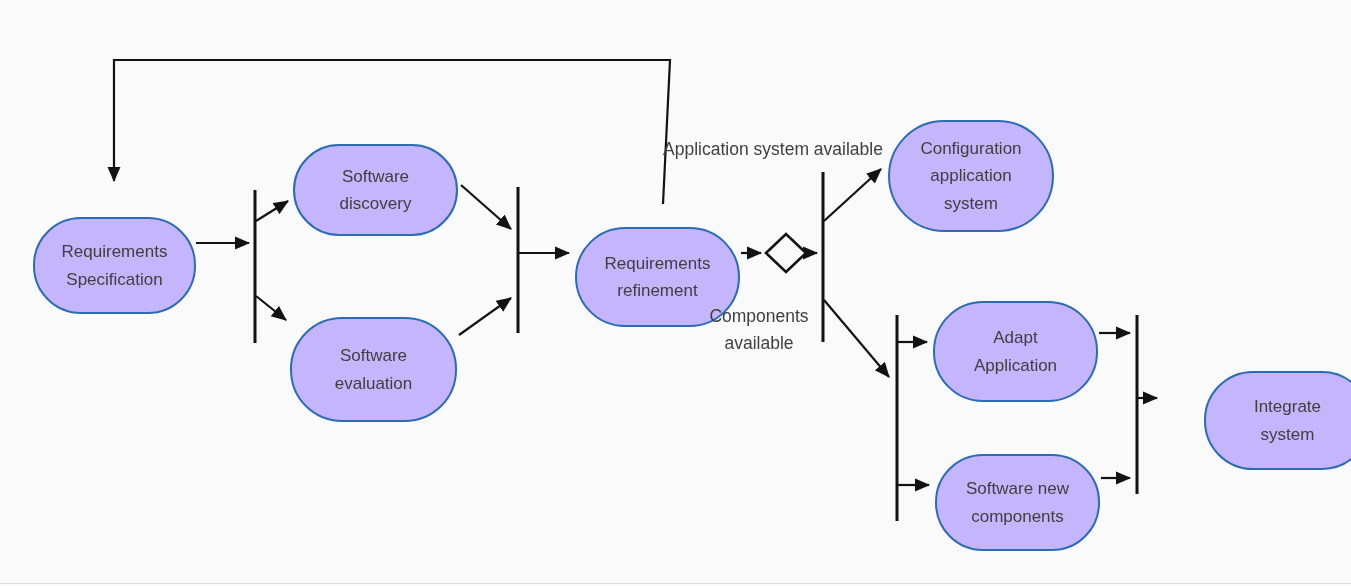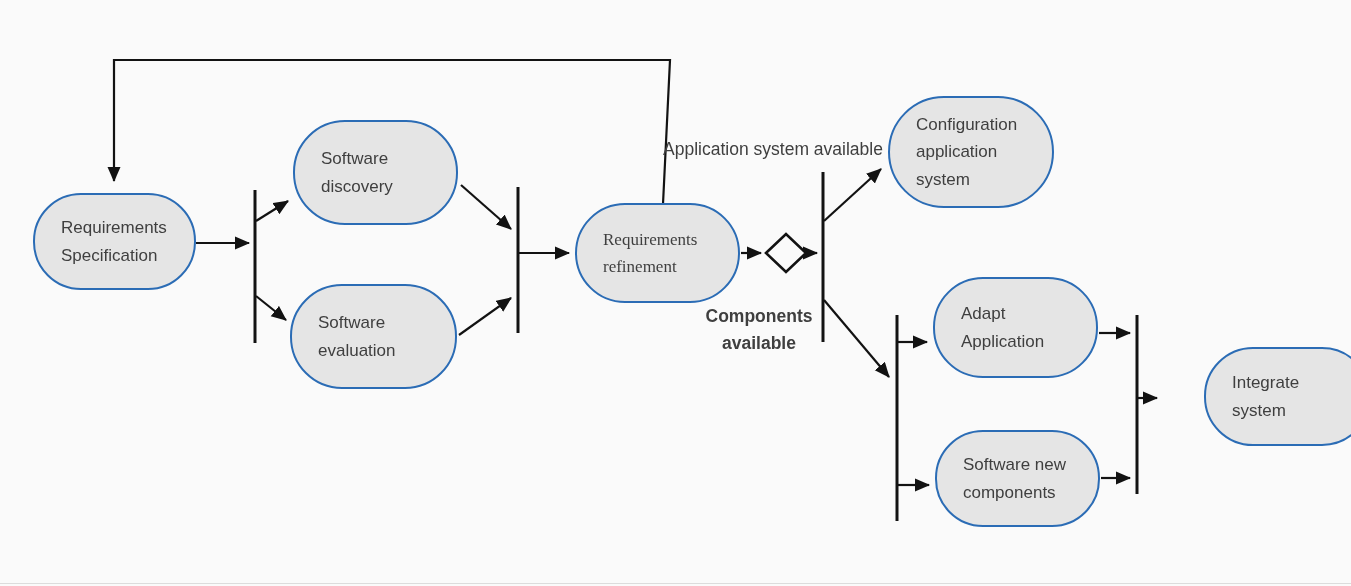--- a/index.html
+++ b/index.html
@@ -17,46 +17,48 @@
   .connectors {
     position: absolute;
     left: 0; top: 0;
     width: 1351px;
     height: 586px;
   }
   .node {
     position: absolute;
     box-sizing: border-box;
     border: 2.5px solid #2b6cb5;
-    background: #e5e5e5;
+    background: #c4b5fd;
     display: flex;
     align-items: center;
     justify-content: center;
+    text-align: center;
     color: #3f3f3f;
     font-size: 17px;
     line-height: 1.6;
     padding: 0 26px;
+    margin-top: 24px;
   }
   .edge-label {
     position: absolute;
     text-align: center;
     color: #3f3f3f;
     font-size: 17.5px;
     line-height: 1.55;
   }
   .node-requirements-specification { left: 33px;  top: 193px; width: 163px; height: 97px;  border-radius: 48px; }
-  .node-software-discovery         { left: 293px; top: 120px; width: 165px; height: 105px; border-radius: 52px; }
-  .node-software-evaluation        { left: 290px; top: 284px; width: 167px; height: 105px; border-radius: 52px; }
-  .node-requirements-refinement    { left: 575px; top: 203px; width: 165px; height: 100px; border-radius: 50px; font-family: Liberation Serif, serif; }
+  .node-software-discovery         { left: 293px; top: 120px; width: 165px; height: 92px; border-radius: 52px; }
+  .node-software-evaluation        { left: 290px; top: 293px; width: 167px; height: 105px; border-radius: 52px; }
+  .node-requirements-refinement    { left: 575px; top: 203px; width: 165px; height: 100px; border-radius: 50px; }
   .node-configuration-application-system { left: 888px; top: 96px; width: 166px; height: 112px; border-radius: 56px; }
   .node-adapt-components           { left: 933px; top: 277px; width: 165px; height: 101px; border-radius: 50px; }
   .node-develop-new-components     { left: 935px; top: 430px; width: 165px; height: 97px;  border-radius: 48px; }
   .node-integrate-system           { left: 1204px; top: 347px; width: 167px; height: 99px; border-radius: 49px; }
   .label-application-system-available { left: 663px; top: 136px; width: 220px; }
-  .label-components-available         { left: 678px; top: 303px; width: 162px; font-weight: bold; }
+  .label-components-available         { left: 678px; top: 303px; width: 162px; }
   .bottom-divider {
     position: absolute;
     left: 0; bottom: 2px;
     width: 100%;
     height: 1px;
     background: #dcdcdc;
   }
 </style>
 </head>
 <body>

